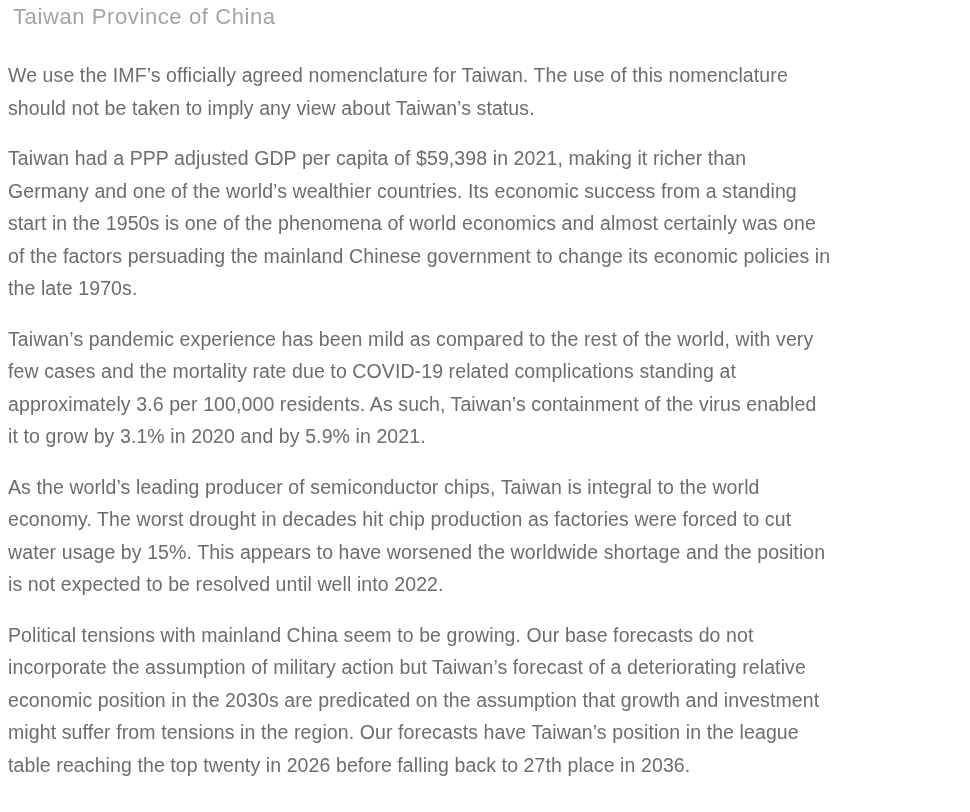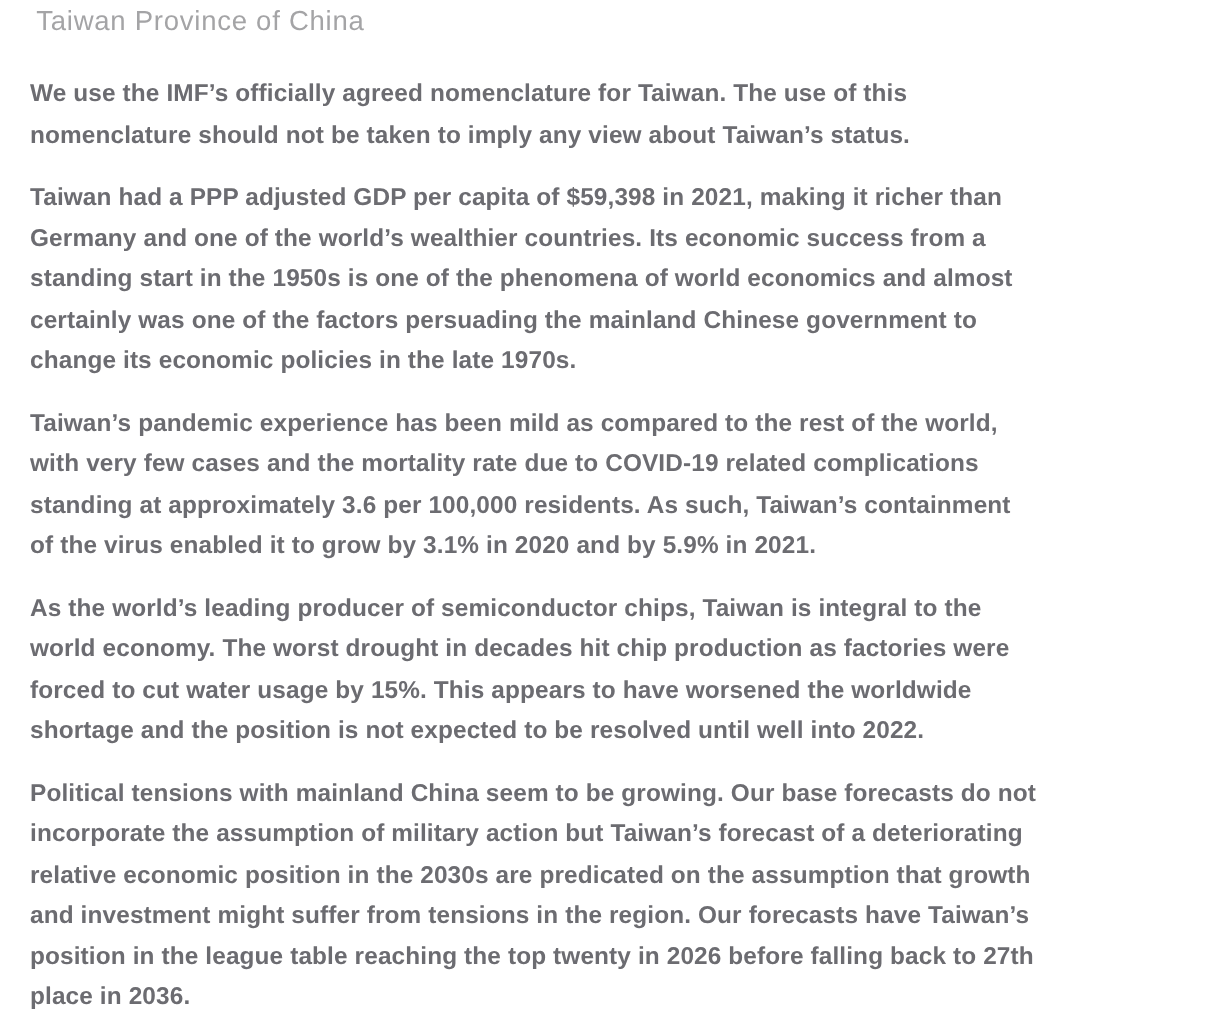--- a/index.html
+++ b/index.html
@@ -10,33 +10,33 @@
   body {
     width: 970px;
     height: 812px;
     overflow: hidden;
     font-family: "Liberation Sans", sans-serif;
     -webkit-font-smoothing: antialiased;
   }
   .article {
     box-sizing: border-box;
     width: 841px;
-    padding: 4px 10px 0 24px;
+    padding: 4px 10px 0 8px;
   }
   .article-title {
     font-size: 22px;
     font-weight: 400;
     letter-spacing: 0.6px;
     color: #a4a4a6;
     line-height: 26px;
     margin: 0 0 29px 5px;
   }
   .article p {
     font-size: 19.5px;
-    font-weight: 700;
+    font-weight: 400;
     color: #6c6c71;
     line-height: 32.5px;
     margin: 0 0 18px 0;
     letter-spacing: 0.1px;
   }
   .article p:last-child {
     margin-bottom: 0;
   }
 </style>
 </head>

